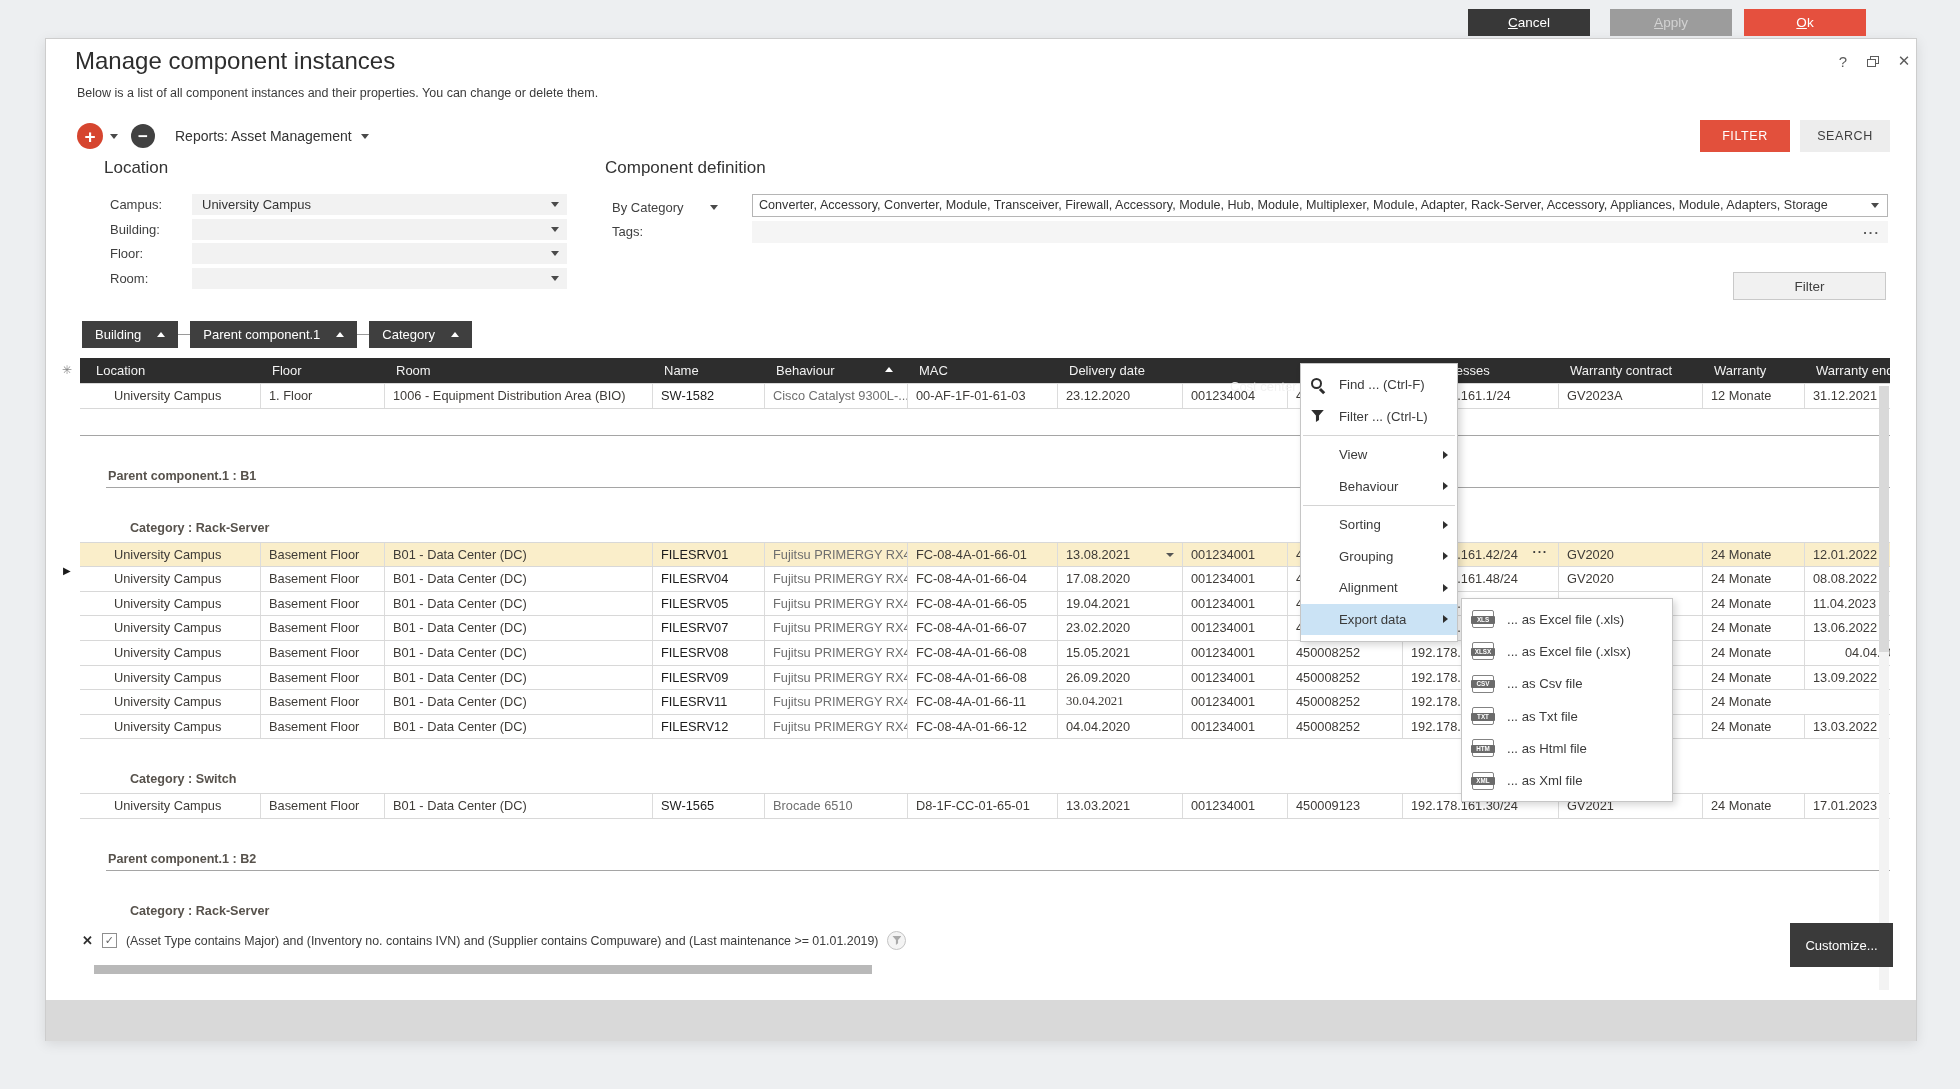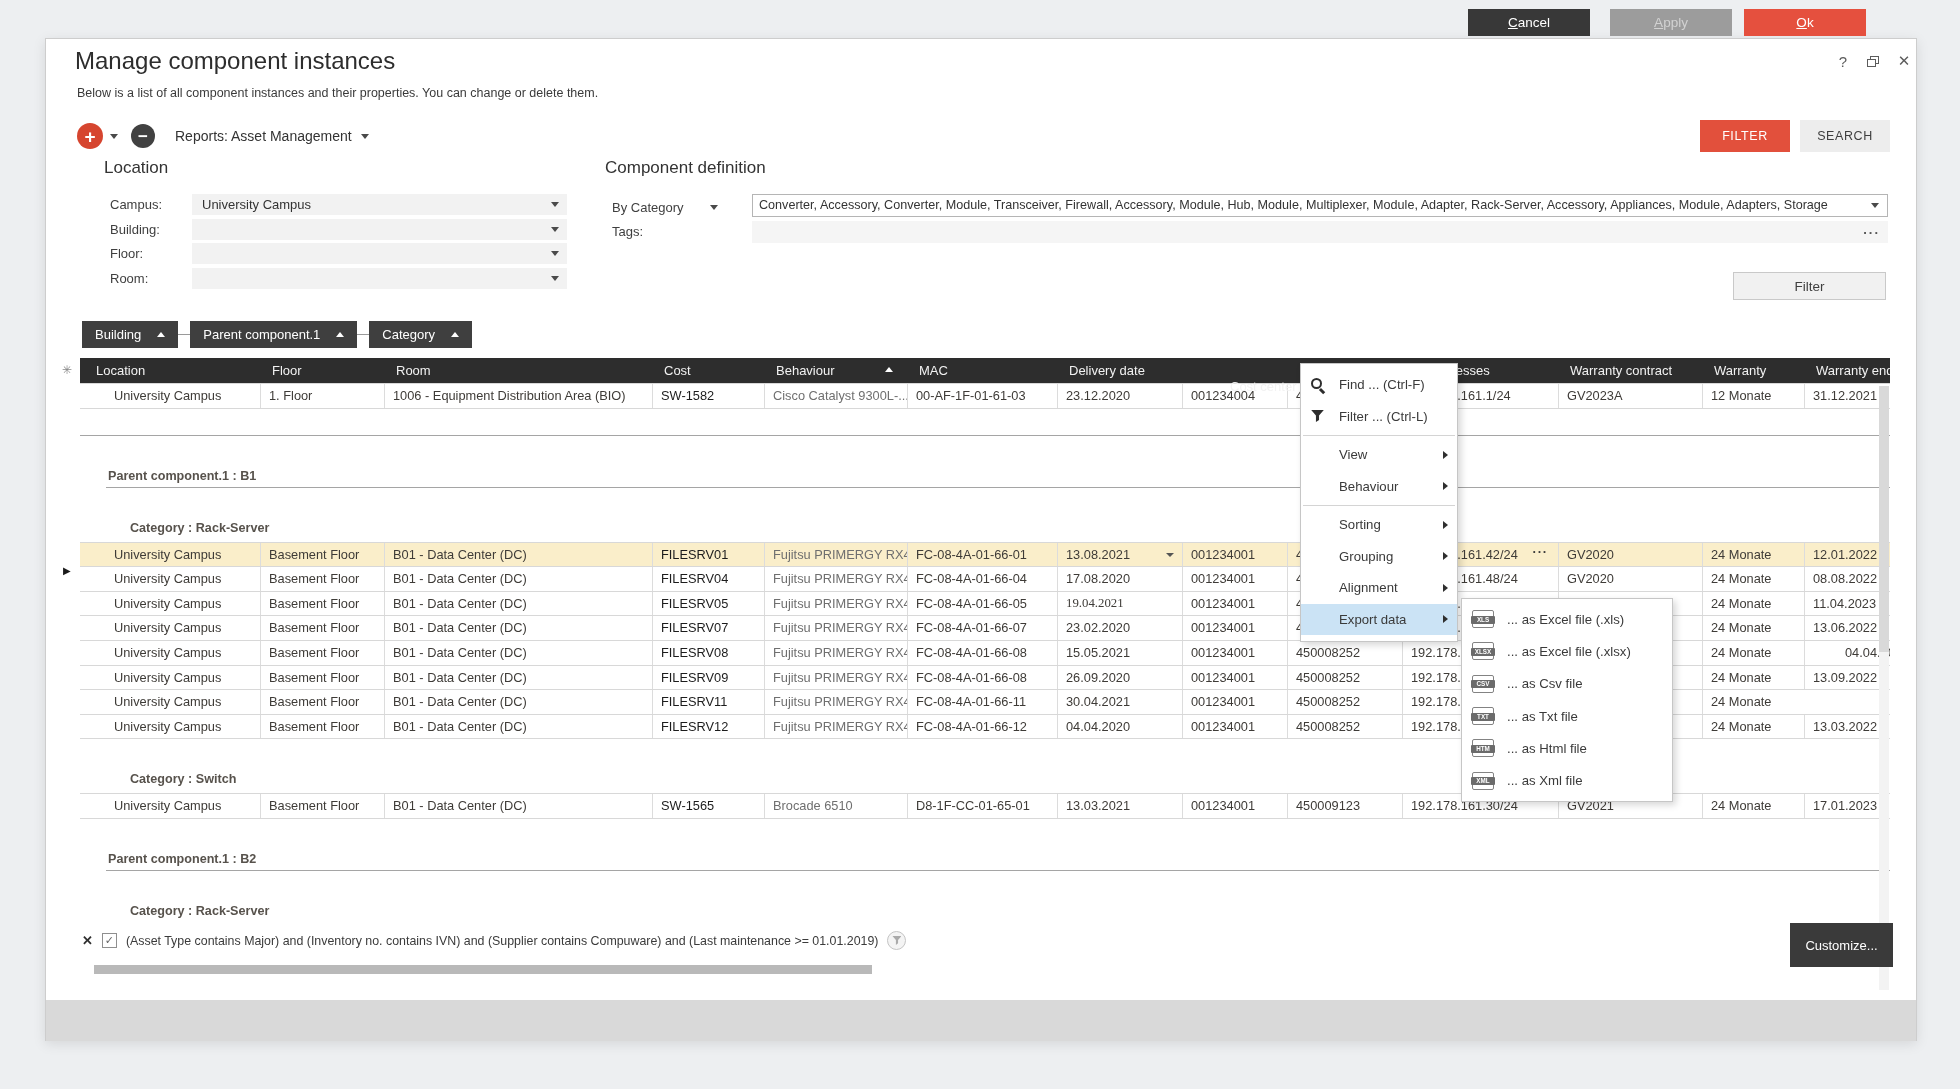--- a/index.html
+++ b/index.html
@@ -201,21 +201,21 @@
       <span>Category</span>
       <span class="tri-up-w"></span>
     </div>
   </div>
 
 <div class="abs corner-ast">✳</div>
 <div class="abs thead" id="thead">
     <div class="hcell" style="left: 0px; width: 180px; padding-left: 16px;"><span>Location</span></div>
     <div class="hcell" style="left: 180px; width: 124px;"><span>Floor</span></div>
     <div class="hcell" style="left: 304px; width: 268px;"><span>Room</span></div>
-    <div class="hcell" style="left: 572px; width: 112px;"><span>Cost</span></div>
+    <div class="hcell" style="left: 572px; width: 112px;"><span>Name</span></div>
     <div class="hcell" style="left: 684px; width: 143px;"><span>Behaviour</span><span class="tri-up-w hsort"></span></div>
     <div class="hcell" style="left: 827px; width: 150px;"><span>MAC</span></div>
     <div class="hcell" style="left: 977px; width: 125px;"><span>Delivery date</span></div>
     <div class="hcell" style="left: 1138px; width: 105px; margin-top: 16px;"><span>Cost center</span></div>
     <div class="hcell" style="left: 1207px; width: 115px;"><span></span></div>
     <div class="hcell" style="left: 1322px; width: 156px;"><span>IP addresses</span></div>
     <div class="hcell" style="left: 1478px; width: 144px;"><span>Warranty contract</span></div>
     <div class="hcell" style="left: 1622px; width: 102px;"><span>Warranty</span></div>
     <div class="hcell" style="left: 1724px; width: 86px;"><span>Warranty end</span></div>
   </div>
@@ -275,21 +275,21 @@
       <div class="cell bl" style="left: 1622px; width: 102px;"><span>24 Monate</span></div>
       <div class="cell bl" style="left: 1724px; width: 86px;"><span>08.08.2022</span></div>
     </div>
     <div class="trow">
       <div class="cell c-loc" style="left: 0px; width: 180px;"><span>University Campus</span></div>
       <div class="cell bl" style="left: 180px; width: 124px;"><span>Basement Floor</span></div>
       <div class="cell bl" style="left: 304px; width: 268px;"><span>B01 - Data Center (DC)</span></div>
       <div class="cell bl c-name" style="left: 572px; width: 112px;"><span>FILESRV05</span></div>
       <div class="cell bl c-def" style="left: 684px; width: 143px;"><span>Fujitsu PRIMERGY RX4...</span></div>
       <div class="cell bl" style="left: 827px; width: 150px;"><span>FC-08-4A-01-66-05</span></div>
-      <div class="cell bl" style="left: 977px; width: 125px; font-family: Liberation Serif, serif;"><span>19.04.2021</span></div>
+      <div class="cell bl" style="left: 977px; width: 125px;"><span>19.04.2021</span></div>
       <div class="cell bl" style="left: 1102px; width: 105px;"><span>001234001</span></div>
       <div class="cell bl" style="left: 1207px; width: 115px;"><span>450008252</span></div>
       <div class="cell bl" style="left: 1322px; width: 156px;"><span>192.178.161.45/24</span></div>
       <div class="cell bl" style="left: 1478px; width: 144px;"><span>GV2020</span></div>
       <div class="cell bl" style="left: 1622px; width: 102px;"><span>24 Monate</span></div>
       <div class="cell bl" style="left: 1724px; width: 86px;"><span>11.04.2023</span></div>
     </div>
     <div class="trow">
       <div class="cell c-loc" style="left: 0px; width: 180px;"><span>University Campus</span></div>
       <div class="cell bl" style="left: 180px; width: 124px;"><span>Basement Floor</span></div>
@@ -335,21 +335,21 @@
       <div class="cell bl" style="left: 1622px; width: 102px;"><span>24 Monate</span></div>
       <div class="cell bl" style="left: 1724px; width: 86px;"><span>13.09.2022</span></div>
     </div>
     <div class="trow">
       <div class="cell c-loc" style="left: 0px; width: 180px;"><span>University Campus</span></div>
       <div class="cell bl" style="left: 180px; width: 124px;"><span>Basement Floor</span></div>
       <div class="cell bl" style="left: 304px; width: 268px;"><span>B01 - Data Center (DC)</span></div>
       <div class="cell bl c-name" style="left: 572px; width: 112px;"><span>FILESRV11</span></div>
       <div class="cell bl c-def" style="left: 684px; width: 143px;"><span>Fujitsu PRIMERGY RX4...</span></div>
       <div class="cell bl" style="left: 827px; width: 150px;"><span>FC-08-4A-01-66-11</span></div>
-      <div class="cell bl" style="left: 977px; width: 125px;"><span>30.04.2021</span></div>
+      <div class="cell bl" style="left: 977px; width: 125px; font-family: Liberation Serif, serif;"><span>30.04.2021</span></div>
       <div class="cell bl" style="left: 1102px; width: 105px;"><span>001234001</span></div>
       <div class="cell bl" style="left: 1207px; width: 115px;"><span>450008252</span></div>
       <div class="cell bl" style="left: 1322px; width: 156px;"><span>192.178.161.52/24</span></div>
       <div class="cell bl" style="left: 1478px; width: 144px;"><span>GV2020</span></div>
       <div class="cell bl" style="left: 1622px; width: 102px;"><span>24 Monate</span></div>
       <div class="cell bl" style="left: 1724px; width: 86px; margin-top: 33px;"><span>18.03.2023</span></div>
     </div>
     <div class="trow">
       <div class="cell c-loc" style="left: 0px; width: 180px;"><span>University Campus</span></div>
       <div class="cell bl" style="left: 180px; width: 124px;"><span>Basement Floor</span></div>

